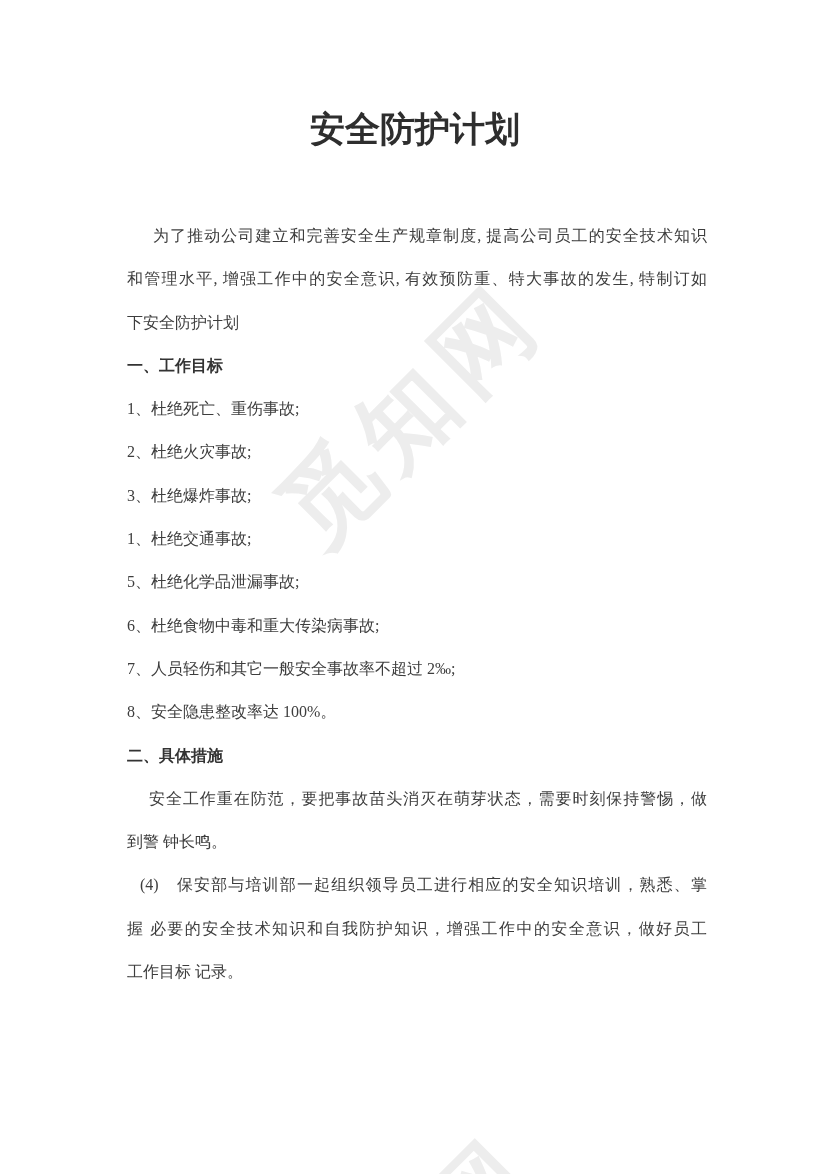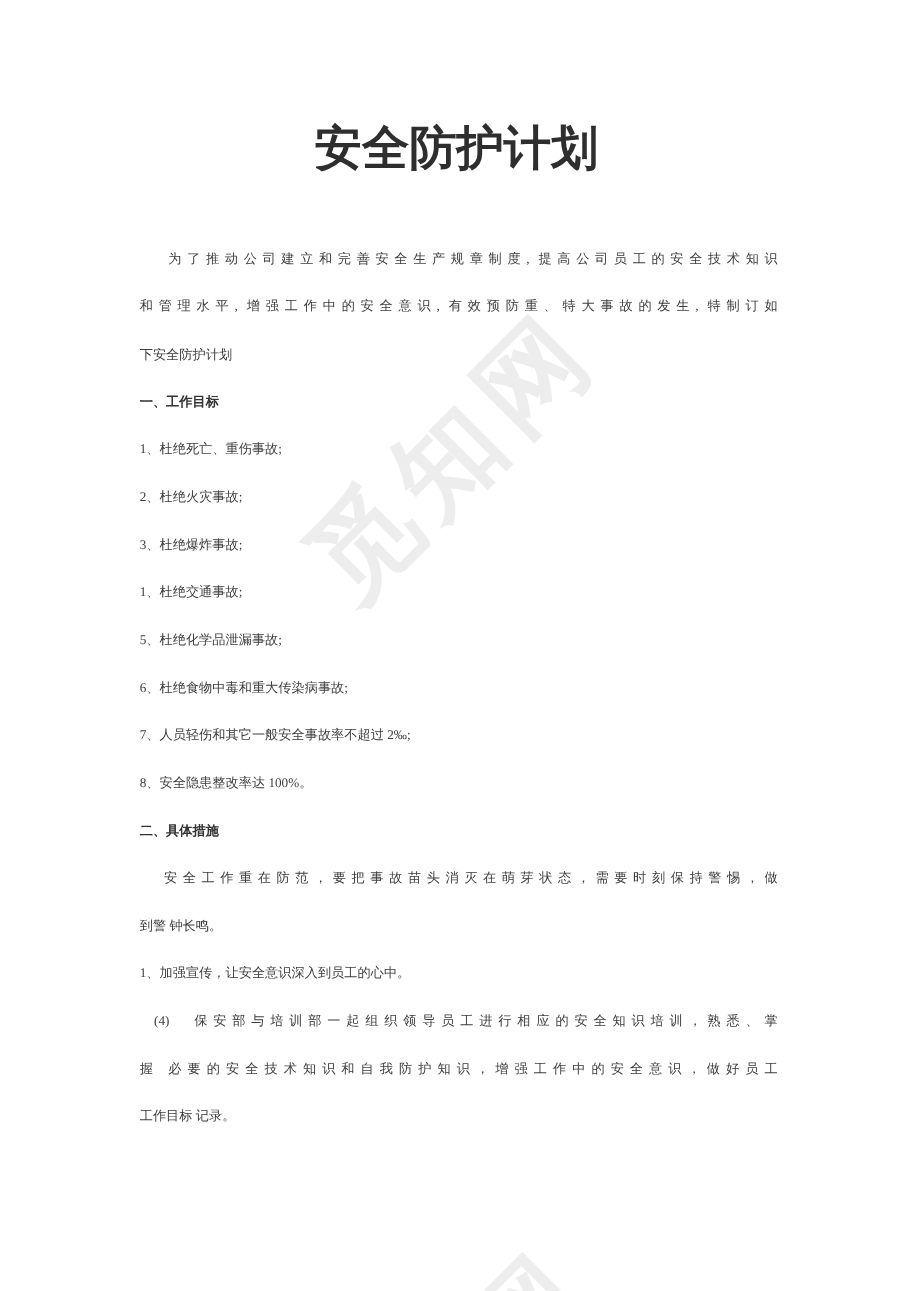--- a/index.html
+++ b/index.html
@@ -34,31 +34,31 @@
   }
   .wm-main   { left: 412px; top: 415px; }
   .wm-bottom { left: 407px; top: 1268px; }
   .doc-title {
     position: absolute;
     top: 106px;
     left: 0;
     width: 830px;
     margin: 0;
     text-align: center;
-    font-size: 43px;
+    font-size: 35px;
     font-weight: bold;
     color: #2e2e2e;
     z-index: 1;
   }
   .content {
     position: absolute;
     top: 214px;
     left: 127px;
     width: 580px;
-    font-size: 12px;
+    font-size: 16px;
     color: #3d3d3d;
     z-index: 1;
   }
   .line {
     height: 43.3px;
     line-height: 43.3px;
     overflow: hidden;
   }
   .line.fill {
     text-align: justify;
@@ -89,19 +89,18 @@
       <div class="line" style="text-indent: 0px;">2、杜绝火灾事故;</div>
       <div class="line" style="text-indent: 0px;">3、杜绝爆炸事故;</div>
       <div class="line" style="text-indent: 0px;">1、杜绝交通事故;</div>
       <div class="line" style="text-indent: 0px;">5、杜绝化学品泄漏事故;</div>
       <div class="line" style="text-indent: 0px;">6、杜绝食物中毒和重大传染病事故;</div>
       <div class="line" style="text-indent: 0px;">7、人员轻伤和其它一般安全事故率不超过 2‰;</div>
       <div class="line" style="text-indent: 0px;">8、安全隐患整改率达 100%。</div>
       <div class="line bold" style="text-indent: 0px;">二、具体措施</div>
       <div class="line fill" style="text-indent: 22px;">安全工作重在防范，要把事故苗头消灭在萌芽状态，需要时刻保持警惕，做</div>
       <div class="line" style="text-indent: 0px;">到警 钟长鸣。</div>
-      <div class="line" style="text-indent: 0px;">1、加强宣传，让安全意识深入到员工的心中。</div>
       <div class="line fill" style="text-indent: 13px;">(4)　保安部与培训部一起组织领导员工进行相应的安全知识培训，熟悉、掌</div>
       <div class="line fill" style="text-indent: 0px;">握 必要的安全技术知识和自我防护知识，增强工作中的安全意识，做好员工</div>
       <div class="line" style="text-indent: 0px;">工作目标 记录。</div>
     </div>
 
 </div>
 
 </body></html>

